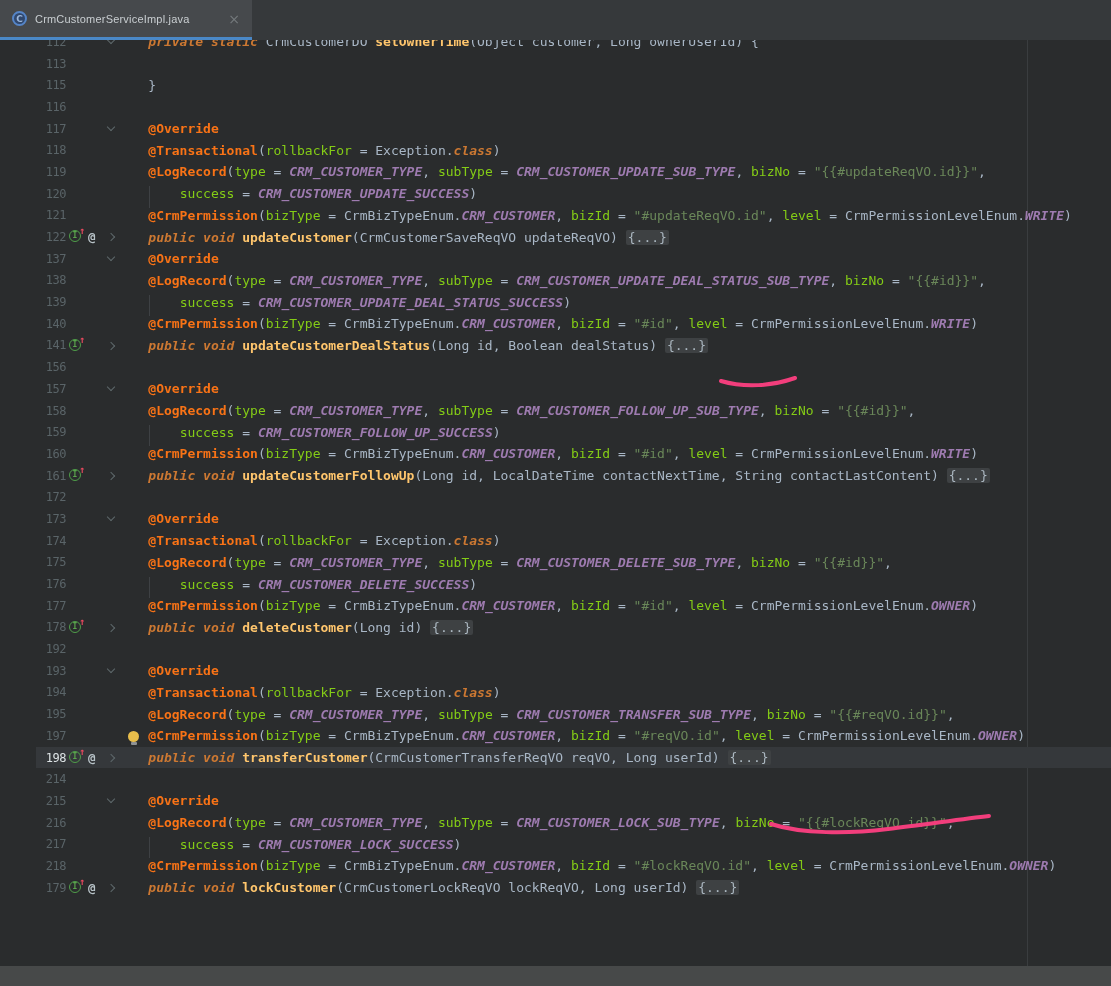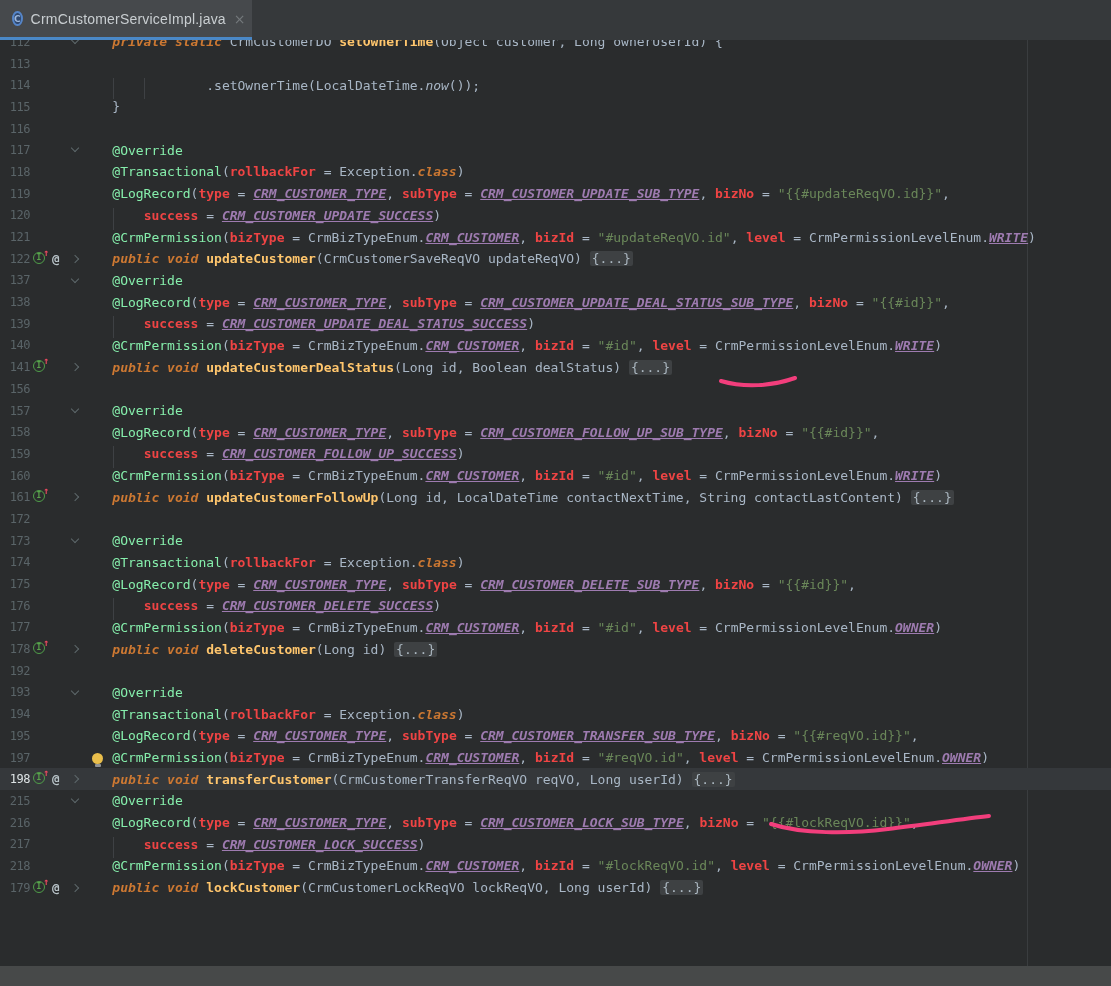--- a/index.html
+++ b/index.html
@@ -7,35 +7,35 @@
   .window { position:relative; width:1111px; height:986px; background:#2a2c2d;
             font-family:"DejaVu Sans Mono", monospace; }
 
   
   .tabbar { position:absolute; top:0; left:0; width:100%; height:40px;
             background:#36393b; z-index:20; }
   .tab { position:absolute; top:0; left:0; height:40px; width:252px;
          background:#46494c; border-bottom:3px solid #4a88c7;
          display:flex; align-items:center; padding:0 12px; gap:8px;
          font-family:"Liberation Sans", sans-serif; }
-  .tab-label { color:#c9ced1; font-size:14px; letter-spacing:.2px; }
+  .tab-label { color:#c9ced1; font-size:11px; letter-spacing:.2px; }
   .class-ic { width:15px; height:15px; border-radius:50%; background:#30486e;
               border:2px solid #5585c8; color:#9db8dc; font-size:9px; font-weight:bold;
               display:flex; align-items:center; justify-content:center;
               font-family:"DejaVu Sans", sans-serif; }
   .tab-close { color:#74797c; font-size:14px; margin-left:auto;
                font-family:"DejaVu Sans", sans-serif; }
 
   
   .editor { position:absolute; inset:0; overflow:hidden; }
   .margin-guide { position:absolute; left:1027px; top:40px; bottom:20px; width:1px;
                   background:#3a3d3f; z-index:1; }
   .rows { position:absolute; top:31px; left:0; right:0; z-index:2; }
   .row { position:relative; height:21.7px; display:flex; align-items:center;
-         font-size:13px; color:#a9b7c6; }
+         font-size:13px; color:#a9b7c6;margin-left:36px; }
   .row.current { background:#35383b;justify-content:center; }
   .lnum { width:30px; flex:0 0 30px; text-align:right; font-size:12px;
           color:#5a6468; letter-spacing:-.5px; }
   .row.current .lnum { color:#dde3e5; }
   .gut { width:51px; flex:0 0 51px; position:relative; height:100%; }
   .impl-ic { position:absolute; left:3px; top:4px; width:12px; height:12px;
              border:1px solid #4f9e49; border-radius:50%; color:#5aa44c;
              font-size:8px; line-height:10px; text-align:center; font-weight:bold; }
   .impl-arrow { position:absolute; left:13px; top:0px; color:#e8495e; font-size:10px;
                 font-weight:bold; line-height:10px; }
@@ -48,23 +48,23 @@
   .code { white-space:pre; flex:1; position:relative; }
   .guide { position:absolute; top:0; height:21.7px; width:1px; background:#3e4144; }
   .bulb { position:absolute; left:11px; top:3px; width:11px; height:11px;
           background:#e9be4b; border-radius:50%; }
   .bulb:after { content:""; position:absolute; left:2.5px; top:11px; width:6px;
                 height:3px; background:#8f9294; border-radius:1px; }
 
   
   .p { color:#a9b7c6; }
   .k { color:#cc7832; font-weight:bold;font-style:italic; }
-  .a { color:#86efac; font-weight:normal; }
-  .t { color:#ef4444; font-weight:bold; }
-  .c { color:#9e7bb0; font-style:italic; font-weight:bold;text-decoration:underline; }
+  .a { color:#f97316; font-weight:bold; }
+  .t { color:#84cc16; font-weight:normal; }
+  .c { color:#9e7bb0; font-style:italic; font-weight:bold; }
   .s { color:#6a8759; }
   .m { color:#ffc66d; font-weight:bold; }
   .i { color:#a9b7c6; font-style:italic; }
   .f { color:#abb7c0; background:#3e4143; border-radius:2px; padding:0 2px; }
 
   .marks { position:absolute; inset:0; z-index:5; pointer-events:none; }
   .marks path { fill:none; stroke:#f23e7c; stroke-width:4; stroke-linecap:round; }
 
   .bottombar { position:absolute; left:0; bottom:0; width:100%; height:20px;
                background:#474949; z-index:6; }
@@ -82,25 +82,20 @@
           <span class="gut">
             <span class="chev open"></span>
           </span>
           <span class="code"><span class="p">    </span><span class="k">private static </span><span class="p">CrmCustomerDO </span><span class="m">setOwnerTime</span><span class="p">(Object customer, Long ownerUserId) {</span></span>
         </div>
         <div class="row">
           <span class="lnum">113</span>
           <span class="gut"></span>
         </div>
         <div class="row">
-          <span class="lnum">114</span>
-          <span class="gut"></span>
-          <span class="code"><span class="guide" style="left: 31.5px;"></span><span class="guide" style="left: 63px;"></span><span class="p">                .setOwnerTime(LocalDateTime.</span><span class="i">now</span><span class="p">());</span></span>
-        </div>
-        <div class="row">
           <span class="lnum">115</span>
           <span class="gut"></span>
           <span class="code"><span class="p">    }</span></span>
         </div>
         <div class="row">
           <span class="lnum">116</span>
           <span class="gut"></span>
           <span class="code"></span>
         </div>
         <div class="row">
@@ -277,20 +272,25 @@
         </div>
         <div class="row current">
           <span class="lnum">198</span>
           <span class="gut">
             <span class="impl-ic">I</span>
             <span class="impl-arrow">↑</span>
             <span class="at-ic">@</span>
             <span class="chev closed"></span>
           </span>
           <span class="code"><span class="p">    </span><span class="k">public void </span><span class="m">transferCustomer</span><span class="p">(CrmCustomerTransferReqVO reqVO, Long userId) </span><span class="f">{...}</span></span>
+        </div>
+        <div class="row">
+          <span class="lnum">214</span>
+          <span class="gut"></span>
+          <span class="code"></span>
         </div>
         <div class="row">
           <span class="lnum">215</span>
           <span class="gut">
             <span class="chev open"></span>
           </span>
           <span class="code"><span class="p">    </span><span class="a">@Override</span></span>
         </div>
         <div class="row">
           <span class="lnum">216</span>

